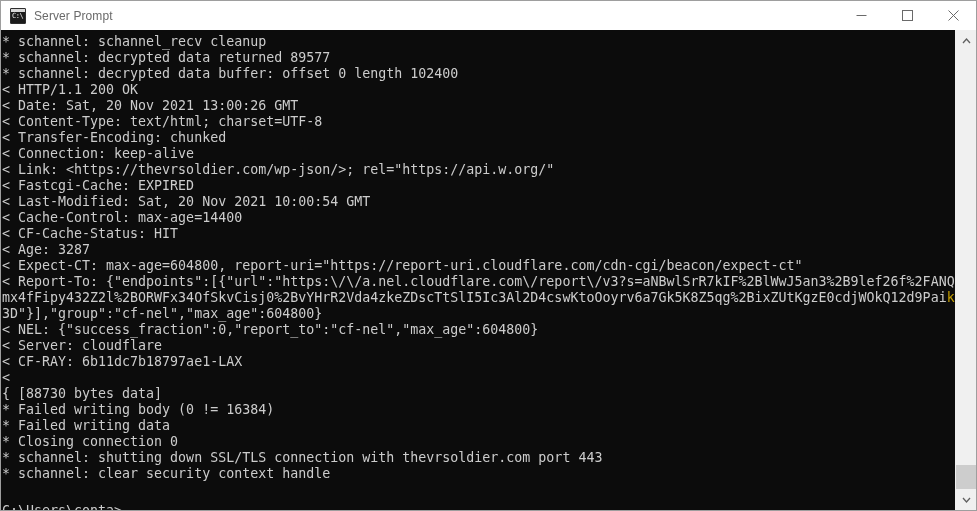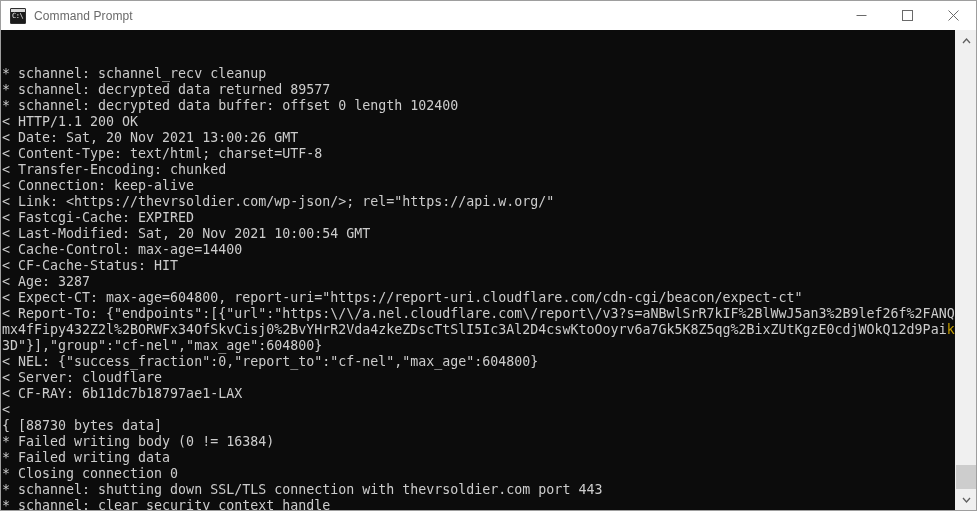--- a/index.html
+++ b/index.html
@@ -91,21 +91,20 @@
     flex: 1 1 auto;
     background: #0c0c0c;
     color: #cccccc;
     font-family: "DejaVu Sans Mono", "Liberation Mono", monospace;
     font-size: 13.3px;
     line-height: 16px;
     padding: 4px 0 0 1px;
     white-space: pre;
     overflow: hidden;
     box-sizing: border-box;
-    margin-top: 32px;
   }
   .console .line {
     height: 16px;
     white-space: pre;
   }
   .console .line.prompt-line {
     margin-top: 5px;
   }
   .c-hl { color: #c19c00; }
   
@@ -144,21 +143,21 @@
 </head>
 <body>
 
 <div class="window">
 
   <div class="titlebar">
     <div class="title-icon">
       <div class="bar"></div>
       <div class="prompt">C:\</div>
     </div>
-    <div class="title-text">Command Prompt</div>
+    <div class="title-text">Server Prompt</div>
 
     <div class="title-buttons">
       <div class="tb-btn">
         <svg width="11" height="11" viewBox="0 0 11 11">
           <line x1="0.5" y1="5.5" x2="10.5" y2="5.5" stroke="#6a6a6a" stroke-width="1"></line>
         </svg>
       </div>
       <div class="tb-btn">
         <svg width="11" height="11" viewBox="0 0 11 11">
           <rect x="0.5" y="0.5" width="10" height="10" fill="none" stroke="#6a6a6a" stroke-width="1"></rect>

